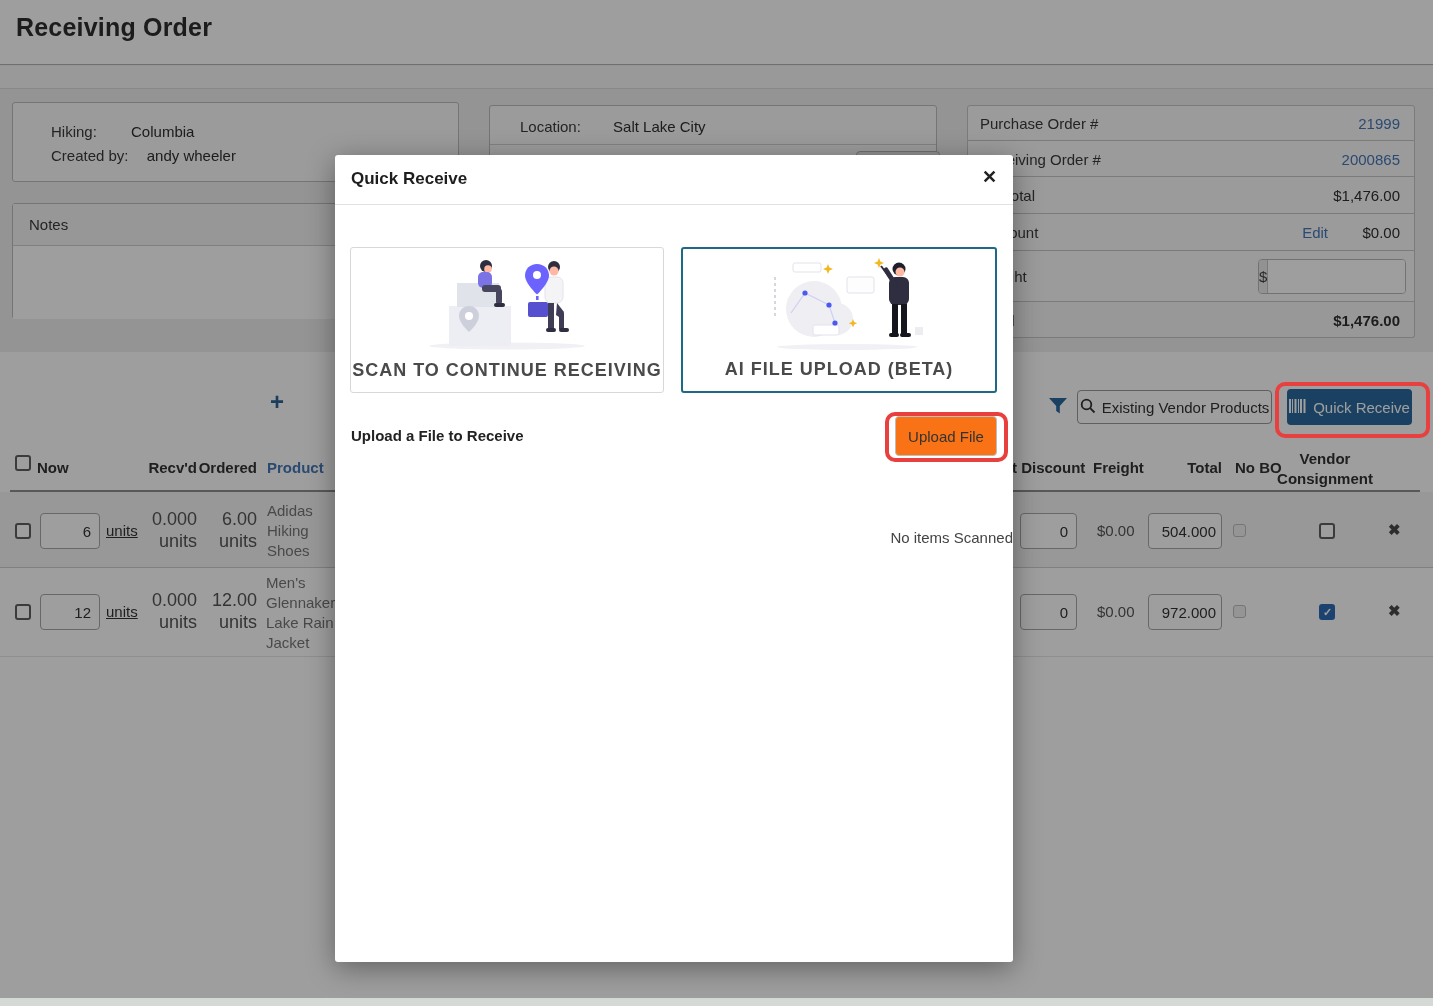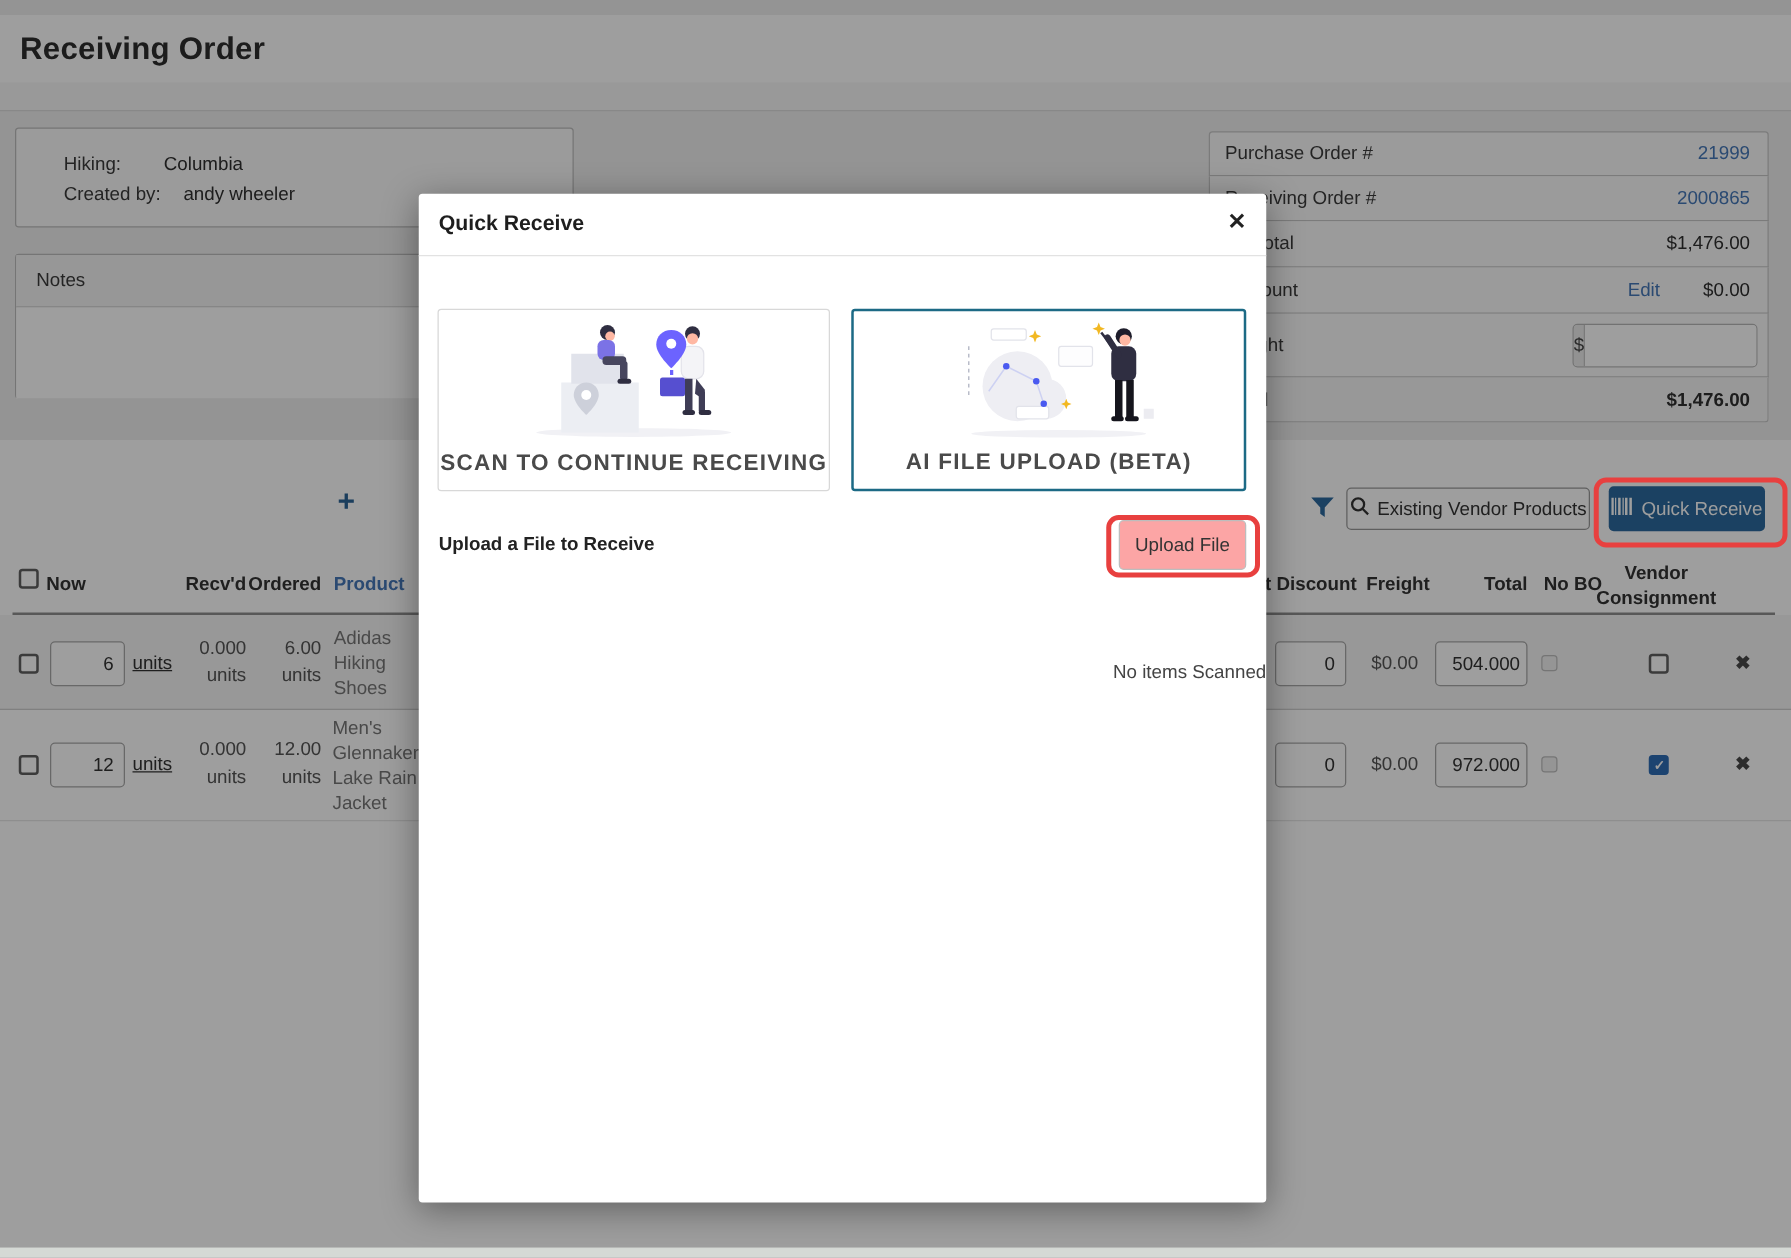--- a/index.html
+++ b/index.html
@@ -2,21 +2,21 @@
 <html><head>
 <meta charset="utf-8">
 <style>
   * { margin:0; padding:0; box-sizing:border-box; }
   html,body { width:1433px; height:1006px; overflow:hidden; }
   body { font-family:"Liberation Sans", sans-serif; background:#fff; position:relative; color:#333; }
   .abs { position:absolute; }
 
   
   #page { position:absolute; inset:0; background:#efefef; }
-  .topbar { position:absolute; left:0; top:12px; width:1433px; height:65px; background:#ffffff; border-bottom:1px solid #b5b5b5; }
+  .topbar { position:absolute; left:0; top:0; width:1433px; height:65px; background:#ffffff; border-bottom:1px solid #b5b5b5; }
   .page-title { position:absolute; left:16px; top:13px; font-size:25px; font-weight:700; color:#2e2e2e; letter-spacing:.2px; }
   .toolband { position:absolute; left:0; top:66px; width:1433px; height:23px; background:#f7f7f7; border-bottom:1px solid #dcdcdc; }
 
   .panel { position:absolute; background:#fafafa; border:1px solid #bdbdbd; border-radius:3px; }
   .info-row { font-size:15px; color:#3a3a3a; }
   .info-label { display:inline-block; color:#3a3a3a; }
   .info-value { color:#2f2f2f; }
 
   
   .sum-row { position:absolute; left:967px; width:448px; background:#fafafa; border:1px solid #c7c7c7; border-top:none; font-size:15px;padding-left:16px; }
@@ -48,40 +48,40 @@
   .row-band1 { position:absolute; left:0; top:140px; width:1433px; height:76px; background:#f5f5f5; border-bottom:1px solid #cfcfcf; }
   .row-band2 { position:absolute; left:0; top:217px; width:1433px; height:88px; background:#ffffff; border-bottom:1px solid #e6e6e6; }
 
   .cb { position:absolute; width:16px; height:16px; border:2px solid #5f5f5f; border-radius:3px; background:#fff; cursor:pointer; }
   .cb.small { width:13px; height:13px; border:1px solid #bdbdbd; background:#f1f1f1; }
   .cb.checked { background:#2e6cb5; border-color:#2e6cb5; }
   .cb.checked::after { content:"✓"; color:#fff; font-size:11px; font-weight:700; position:absolute; left:2px; top:0px; }
 
   .qty-input { position:absolute; height:36px; border:1px solid #a8a8a8; border-radius:4px; text-align:right; padding-right:8px; font-size:15px; color:#333; background:#fff; font-family:"Liberation Sans",sans-serif; }
   .units-link { position:absolute; font-size:15px; color:#333; text-decoration:underline; cursor:pointer; }
-  .cell-num { position:absolute; font-size:15px; color:#555; text-align:right; line-height:22px; }
+  .cell-num { position:absolute; font-size:18px; color:#555; text-align:right; line-height:22px; }
   .cell-prod { position:absolute; font-size:15px; color:#777; line-height:20px; }
   .cell-money { position:absolute; font-size:15px; color:#555; }
   .del-x { position:absolute; font-size:15px; color:#4a4a4a; cursor:pointer; font-weight:700; }
 
   
   #overlay { position:absolute; inset:0; background:rgba(0,0,0,0.38); z-index:50; }
   .bottom-scroll { position:absolute; left:0; top:998px; width:1433px; height:8px; background:#d5d9d5; z-index:60; }
 
   
   #modal { position:absolute; left:335px; top:155px; width:678px; height:807px; background:#fff; border-radius:3px; box-shadow:0 6px 28px rgba(0,0,0,.38); z-index:100; }
   .modal-head { position:absolute; left:0; top:0; width:100%; height:50px; border-bottom:1px solid #e2e2e2; }
   .modal-title { position:absolute; left:16px; top:14px; font-size:17px; font-weight:700; color:#1e1e1e; }
   .modal-close { position:absolute; right:16px; top:13px; font-size:18px; font-weight:700; color:#222; cursor:pointer; line-height:1; }
   .card { position:absolute; top:92px; height:146px; background:#fff; border:1px solid #d8d8d8; border-radius:3px; cursor:pointer; }
   .card.selected { border:2px solid #1c6a85; }
   .card-label { position:absolute; bottom:11px; left:0; width:100%; text-align:center; font-size:18px; font-weight:700; letter-spacing:1px; color:#4a4a4a; }
   .card-art { position:absolute; top:8px; left:50%; transform:translateX(-50%); }
   .upload-label { position:absolute; left:16px; top:272px; font-size:15px; font-weight:700; color:#222; }
-  .upload-btn { position:absolute; left:560px; top:261px; width:102px; height:40px; background:#fca5a5; border:1px solid #bdbdbd; border-radius:4px; font-size:15px; color:#333; cursor:pointer; }
+  .upload-btn { position:absolute; left:560px; top:261px; width:102px; height:40px; background:#f97316; border:1px solid #bdbdbd; border-radius:4px; font-size:15px; color:#333; cursor:pointer; }
   .empty-state { position:absolute; left:0; top:374px; width:100%; text-align:right; font-size:15px; color:#444; }
   .modal-foot { position:absolute; left:0; top:757px; width:100%; height:50px; border-top:1px solid #ddd; }
   .btn-update { position:absolute; left:502px; top:9px; width:90px; height:34px; background:#aac8e6; color:#fff; font-weight:700; font-size:15px; border:none; border-radius:3px; cursor:pointer; }
   .btn-close { position:absolute; left:602px; top:9px; width:60px; height:34px; background:#e8e8e8; color:#222; font-size:15px; border:none; border-radius:3px; cursor:pointer; }
 
   
   .annotation { position:absolute; border:4px solid #e8403f; border-radius:10px; z-index:200; pointer-events:none; }
   #anno-upload { left:885px; top:412px; width:123px; height:50px; }
   #anno-qr { left:1275px; top:382px; width:155px; height:56px; }
 </style>
@@ -99,20 +99,28 @@
     <div class="info-row abs" style="left:38px; top:20px;">
       <span class="info-label">Hiking:</span>
       <span class="info-value" style="margin-left:30px;">Columbia</span>
     </div>
     <div class="info-row abs" style="left:38px; top:44px;">
       <span class="info-label">Created by:</span>
       <span class="info-value" style="margin-left:14px;">andy wheeler</span>
     </div>
   </div>
 
+  <div class="panel" style="left:489px; top:105px; width:448px; height:85px;">
+    <div class="info-row abs" style="left:30px; top:12px;">
+      <span class="info-label">Location:</span>
+      <span class="info-value" style="margin-left:28px;">Salt Lake City</span>
+    </div>
+    <div class="abs" style="left:0; right:0; top:38px; border-top:1px solid #cfcfcf;"></div>
+    <div class="abs" style="left:366px; top:45px; width:84px; height:34px; background:#e9e9e9; border:1px solid #b5b5b5; border-radius:4px;"></div>
+  </div>
 
   <div class="sum-row first" style="top:105px; height:36px;">
     <span class="sum-label">Purchase Order #</span>
     <span class="sum-value link">21999</span>
   </div>
   <div class="sum-row" style="top:141px; height:36px;">
     <span class="sum-label">Receiving Order #</span>
     <span class="sum-value link">2000865</span>
   </div>
   <div class="sum-row" style="top:177px; height:37px;">

